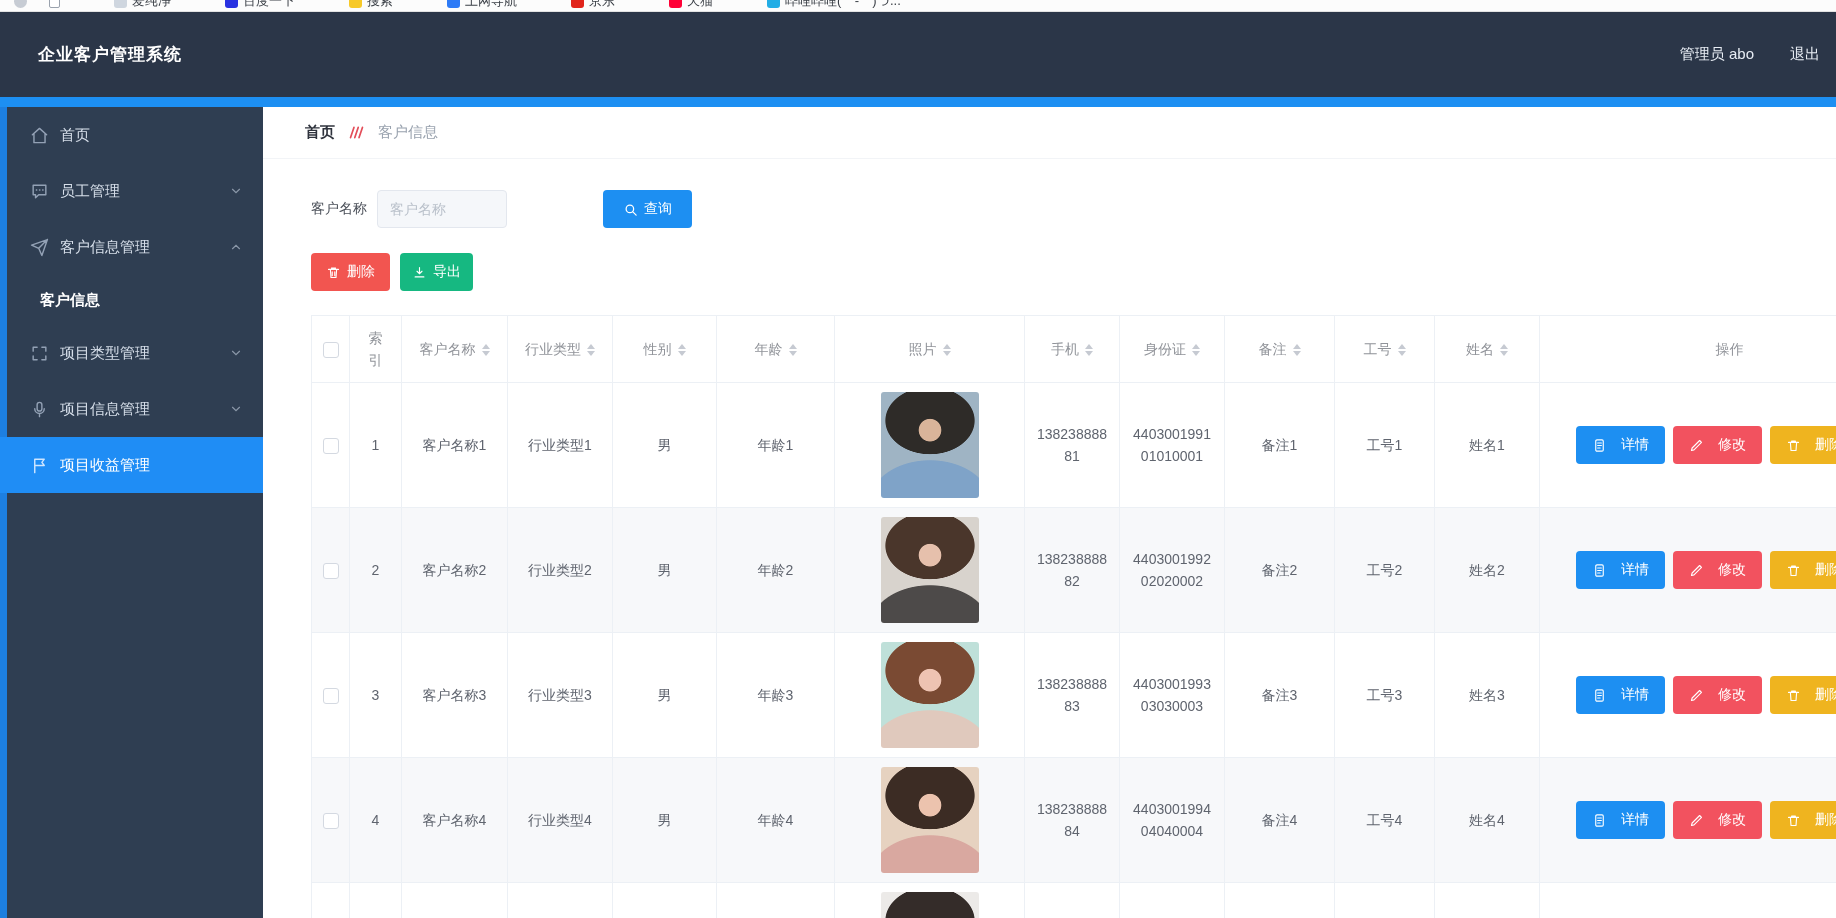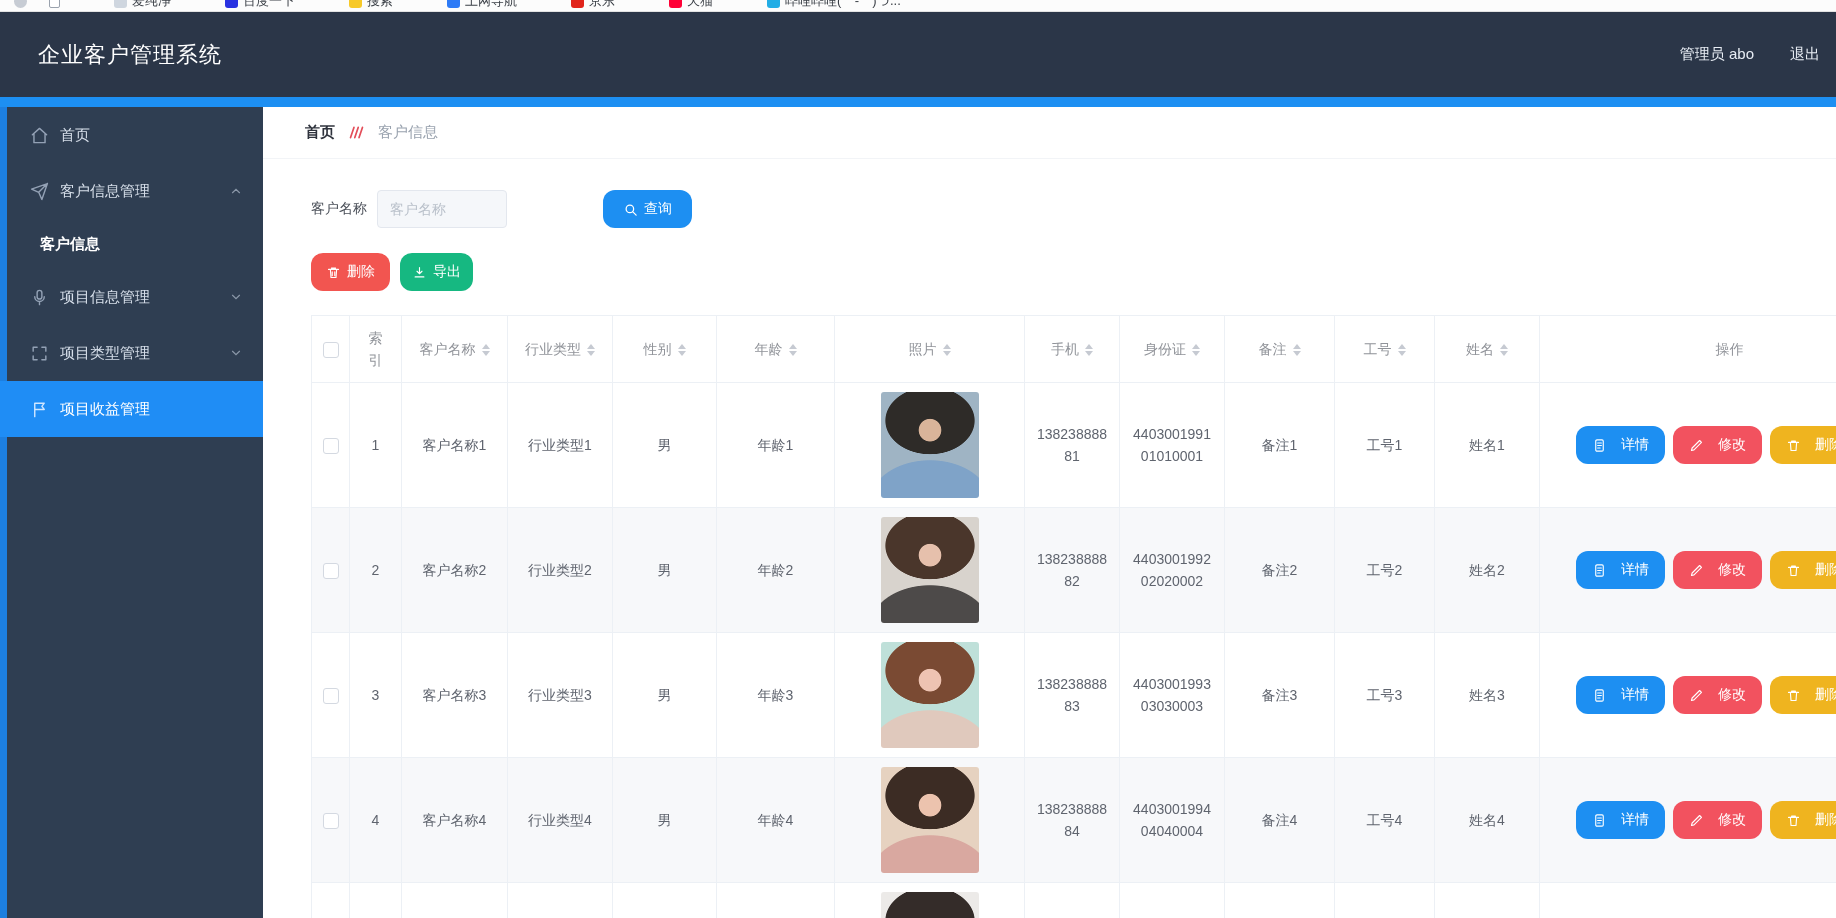--- a/index.html
+++ b/index.html
@@ -9,21 +9,21 @@
   
   .bmbar{height:12px;background:#fcfcfc;border-bottom:1px solid #e2e2e2;display:flex;align-items:flex-start;gap:54px;padding-left:14px;overflow:hidden}
   .bm-lead{display:flex;gap:22px;margin-top:-9px;height:20px;align-items:center}
   .bm-dot{width:13px;height:13px;border-radius:50%;background:#c7ccd4}
   .bm-page{width:11px;height:13px;border:1.5px solid #9aa2ad;border-radius:2px;background:#fff}
   .bm-item{display:flex;align-items:center;gap:5px;font-size:13px;color:#3a3f46;margin-top:-9px;height:20px;white-space:nowrap}
   .bm-fav{width:13px;height:13px;border-radius:3px;flex:none}
 
   
   .topbar{height:85px;background:var(--header-bg,#2b3648);display:flex;align-items:center;justify-content:space-between;padding:0 16px 0 38px;color:#fff}
-  .app-title{font-size:22px;font-weight:normal;letter-spacing:1px}
+  .app-title{font-size:17px;font-weight:bold;letter-spacing:1px}
   .top-right{display:flex;gap:36px;font-size:15px;color:#e8edf4;align-items:center}
   .top-right span{cursor:pointer}
   .bluebar{height:10px;background:var(--accent,#1d8ff2)}
 
   
   .sidebar{position:absolute;left:0;top:107px;bottom:0;width:263px;background:var(--sidebar-bg,#2f3e52)}
   .sstrip{position:absolute;left:0;top:0;bottom:0;width:7px;background:var(--strip,#1d7fe0)}
   .menu{position:relative}
   .s-item{height:56px;display:flex;align-items:center;padding:0 20px 0 30px;color:#d7dfea;font-size:15px;cursor:pointer;position:relative}
   .s-item .ico{width:19px;height:19px;margin-right:11px;color:#93a1b5;flex:none}
@@ -36,21 +36,21 @@
   .content{position:absolute;left:263px;top:107px;right:0;bottom:0;background:#fff}
   .crumb{height:52px;display:flex;align-items:center;padding-left:42px;gap:13px;font-size:15px;border-bottom:1px solid #f2f4f7}
   .c-home{color:#2f333d;font-weight:bold;cursor:pointer}
   .c-sep{width:17px;height:15px;color:var(--crumb-icon,#e34d59)}
   .c-cur{color:#99a2ae}
 
   .searchrow{display:flex;align-items:center;padding-left:48px;margin-top:30px;height:40px;font-size:14px;color:#4a4f58}
   .f-label{margin-right:10px}
   .f-input{width:130px;height:38px;background:#f5f7fa;border:1px solid #e3e7ee;border-radius:4px;padding:0 12px;font-size:14px;color:#606266;outline:none;font-family:"Liberation Sans",sans-serif}
   .f-input::placeholder{color:#b9c0ca}
-  .btn{height:38px;border:none;border-radius:12px;color:#fff;font-size:14px;display:inline-flex;align-items:center;gap:6px;padding:0 16px;cursor:pointer;font-family:"Liberation Sans",sans-serif;white-space:nowrap}
+  .btn{height:38px;border:none;border-radius:4px;color:#fff;font-size:14px;display:inline-flex;align-items:center;gap:6px;padding:0 16px;cursor:pointer;font-family:"Liberation Sans",sans-serif;white-space:nowrap}
   .btn svg{width:15px;height:15px}
   .btn.blue{background:var(--accent,#1d8ff2);margin-left:96px;padding:0 20px}
   .btn.red{background:var(--danger,#f25550);padding:0 15px}
   .btn.green{background:var(--success,#16b881);padding:8px 12px}
   .toolbar{display:flex;gap:10px;padding-left:48px;margin-top:24px}
 
   
   table{margin:24px 0 0 48px;border-collapse:collapse;table-layout:fixed;width:1608px}
   th,td{border:1px solid #ecf0f5;font-size:14px;text-align:center;color:#5f646e;padding:0 10px;word-break:break-all;line-height:1.6}
   thead tr{height:67px}
@@ -124,45 +124,55 @@
     <div class="sstrip"></div>
     <nav class="menu" id="menu">
         <div class="s-item">
           <svg class="ico" viewBox="0 0 24 24" fill="none" stroke="currentColor" stroke-width="1.8" stroke-linecap="round" stroke-linejoin="round">
             <path d="M3 11 L12 3 L21 11 M5 9.5 V21 H19 V9.5"></path>
           </svg>
           <span>首页</span>
         </div>
         <div class="s-item">
           <svg class="ico" viewBox="0 0 24 24" fill="none" stroke="currentColor" stroke-width="1.8" stroke-linecap="round" stroke-linejoin="round">
+            <path d="M4 4h16v12h-9l-4 4v-4H4z"></path>
+            <path d="M8 10h.5M12 10h.5M16 10h.5"></path>
+          </svg>
+          <span>员工管理</span>
+          <svg class="chev" viewBox="0 0 24 24" fill="none" stroke="currentColor" stroke-width="2" stroke-linecap="round">
+            <path d="M6 9l6 6 6-6"></path>
+          </svg>
+        </div>
+        <div class="s-item">
+          <svg class="ico" viewBox="0 0 24 24" fill="none" stroke="currentColor" stroke-width="1.8" stroke-linecap="round" stroke-linejoin="round">
             <path d="M22 2 L11 13 M22 2 L15 22 L11 13 L2 9 Z"></path>
           </svg>
           <span>客户信息管理</span>
           <svg class="chev" viewBox="0 0 24 24" fill="none" stroke="currentColor" stroke-width="2" stroke-linecap="round">
             <path d="M6 15l6-6 6 6"></path>
           </svg>
         </div>
         <div class="s-item sub">
           <span>客户信息</span>
         </div>
         <div class="s-item">
           <svg class="ico" viewBox="0 0 24 24" fill="none" stroke="currentColor" stroke-width="1.8" stroke-linecap="round" stroke-linejoin="round">
+            <path d="M4 9V4h5M15 4h5v5M20 15v5h-5M9 20H4v-5"></path>
+          </svg>
+          <span>项目类型管理</span>
+          <svg class="chev" viewBox="0 0 24 24" fill="none" stroke="currentColor" stroke-width="2" stroke-linecap="round">
+            <path d="M6 9l6 6 6-6"></path>
+          </svg>
+        </div>
+        <div class="s-item">
+          <svg class="ico" viewBox="0 0 24 24" fill="none" stroke="currentColor" stroke-width="1.8" stroke-linecap="round" stroke-linejoin="round">
             <rect x="9" y="3" width="6" height="11" rx="3"></rect>
             <path d="M6 11a6 6 0 0 0 12 0M12 17v4"></path>
           </svg>
           <span>项目信息管理</span>
-          <svg class="chev" viewBox="0 0 24 24" fill="none" stroke="currentColor" stroke-width="2" stroke-linecap="round">
-            <path d="M6 9l6 6 6-6"></path>
-          </svg>
-        </div>
-        <div class="s-item">
-          <svg class="ico" viewBox="0 0 24 24" fill="none" stroke="currentColor" stroke-width="1.8" stroke-linecap="round" stroke-linejoin="round">
-            <path d="M4 9V4h5M15 4h5v5M20 15v5h-5M9 20H4v-5"></path>
-          </svg>
-          <span>项目类型管理</span>
           <svg class="chev" viewBox="0 0 24 24" fill="none" stroke="currentColor" stroke-width="2" stroke-linecap="round">
             <path d="M6 9l6 6 6-6"></path>
           </svg>
         </div>
         <div class="s-item active">
           <svg class="ico" viewBox="0 0 24 24" fill="none" stroke="currentColor" stroke-width="1.8" stroke-linecap="round" stroke-linejoin="round">
             <path d="M6 21V4h12l-3 4 3 4H6"></path>
           </svg>
           <span>项目收益管理</span>
         </div>

